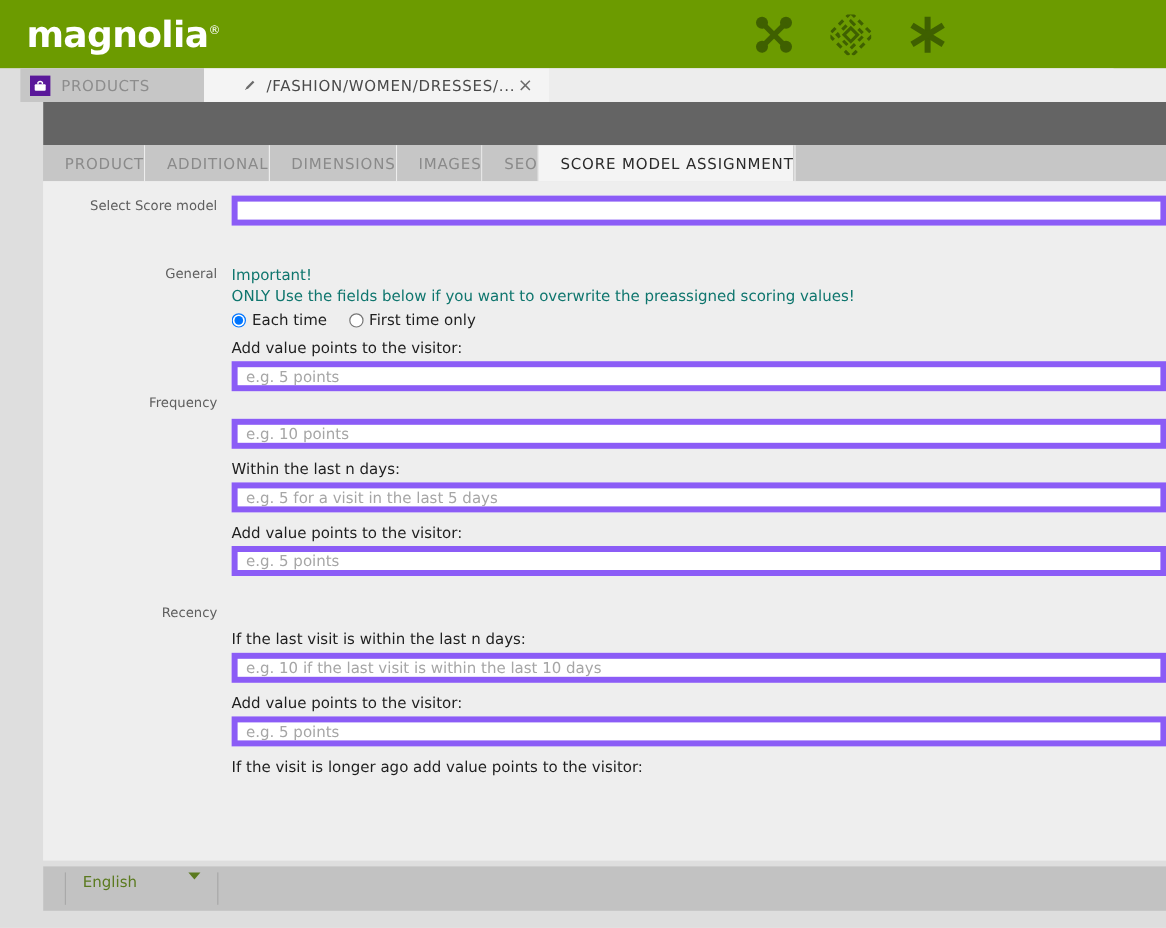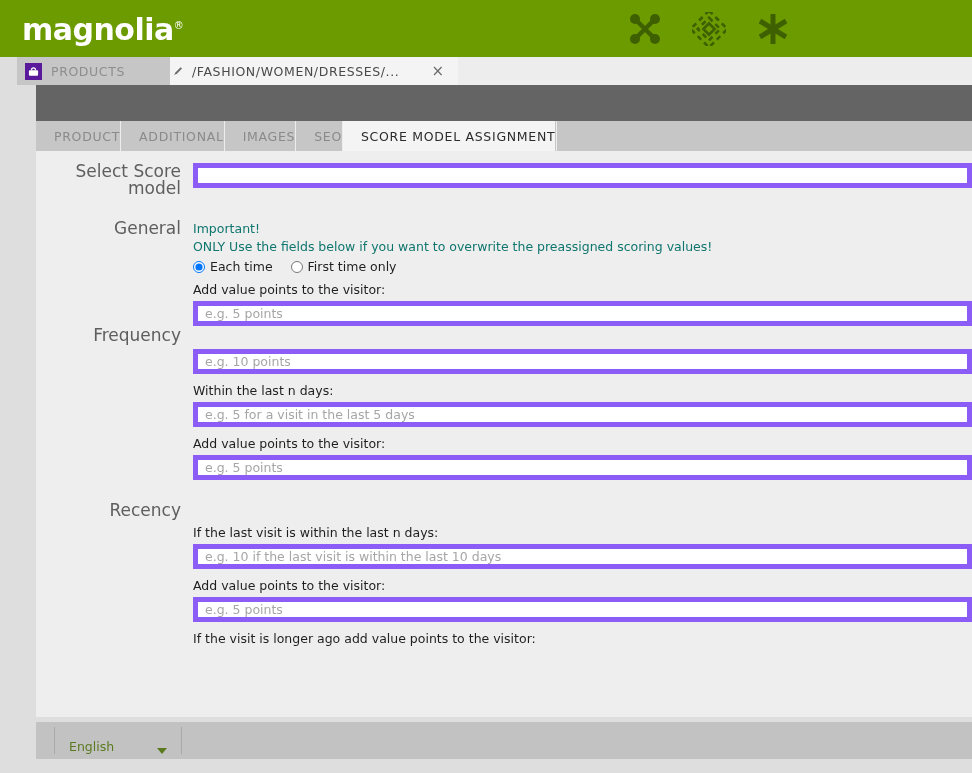--- a/index.html
+++ b/index.html
@@ -66,21 +66,21 @@
     width: 17px; height: 17px;
     background: #5a189a;
     margin-right: 9px;
     display: flex; align-items: center; justify-content: center;
     flex: none;
   }
   .wtab-active {
     left: 170px; width: 288px;
     background: #f4f4f4;
     color: #4a4a4a;
-    padding-left: 2px;
+    padding-left: 32px;
   }
   .wtab-active .pencil { margin-right: 8px; display:flex; flex:none; }
   .wtab-close {
     position: absolute; right: 12px; top: 5px;
     width: 16px; height: 18px;
     font-size: 15px; line-height: 18px;
     color: #6c6c6c;
     text-align: center;
     cursor: pointer;
   }
@@ -143,21 +143,21 @@
     left: 0;
     width: 936px;
     display: flex;
     align-items: flex-start;
   }
   .flabel {
     width: 157px;
     flex: none;
     text-align: right;
     padding-right: 12px;
-    font-size: 17px;
+    font-size: 11px;
     color: #5e5e5e;
     line-height: 17px;
   }
   .ffield {
     flex: 1 1 auto;
     padding-right: 0;
   }
   input.txt {
     display: block;
     width: 100%;
@@ -201,21 +201,21 @@
   .gap8 { height: 8px; }
 
   
   .footer-bar {
     position: absolute; top: 722px; left: 36px;
     width: 936px; height: 37px;
     background: #c2c2c2;
     display: flex; align-items: center;
   }
   .lang-select {
-    display: flex; align-items: flex-end;
+    display: flex; align-items: flex-start;
     height: 27px;
     margin-left: 18px;
     padding: 0 14px 0 14px;
     border-left: 1px solid #a9a9a9;
     border-right: 1px solid #a9a9a9;
     font-size: 12.5px;
     color: #5b7a1f;
     cursor: pointer;
     min-width: 128px;
     justify-content: space-between;
@@ -292,20 +292,23 @@
 
 <div class="content-panel">
   <div class="dark-bar"></div>
 
   <div class="form-tabs">
     <div class="ftab">
         <span>PRODUCT</span>
       </div>
     <div class="ftab">
         <span>ADDITIONAL</span>
+      </div>
+    <div class="ftab">
+        <span>DIMENSIONS</span>
       </div>
     <div class="ftab">
         <span>IMAGES</span>
       </div>
     <div class="ftab">
         <span>SEO</span>
       </div>
     <div class="ftab active">
         <span>SCORE MODEL ASSIGNMENT</span>
       </div>

